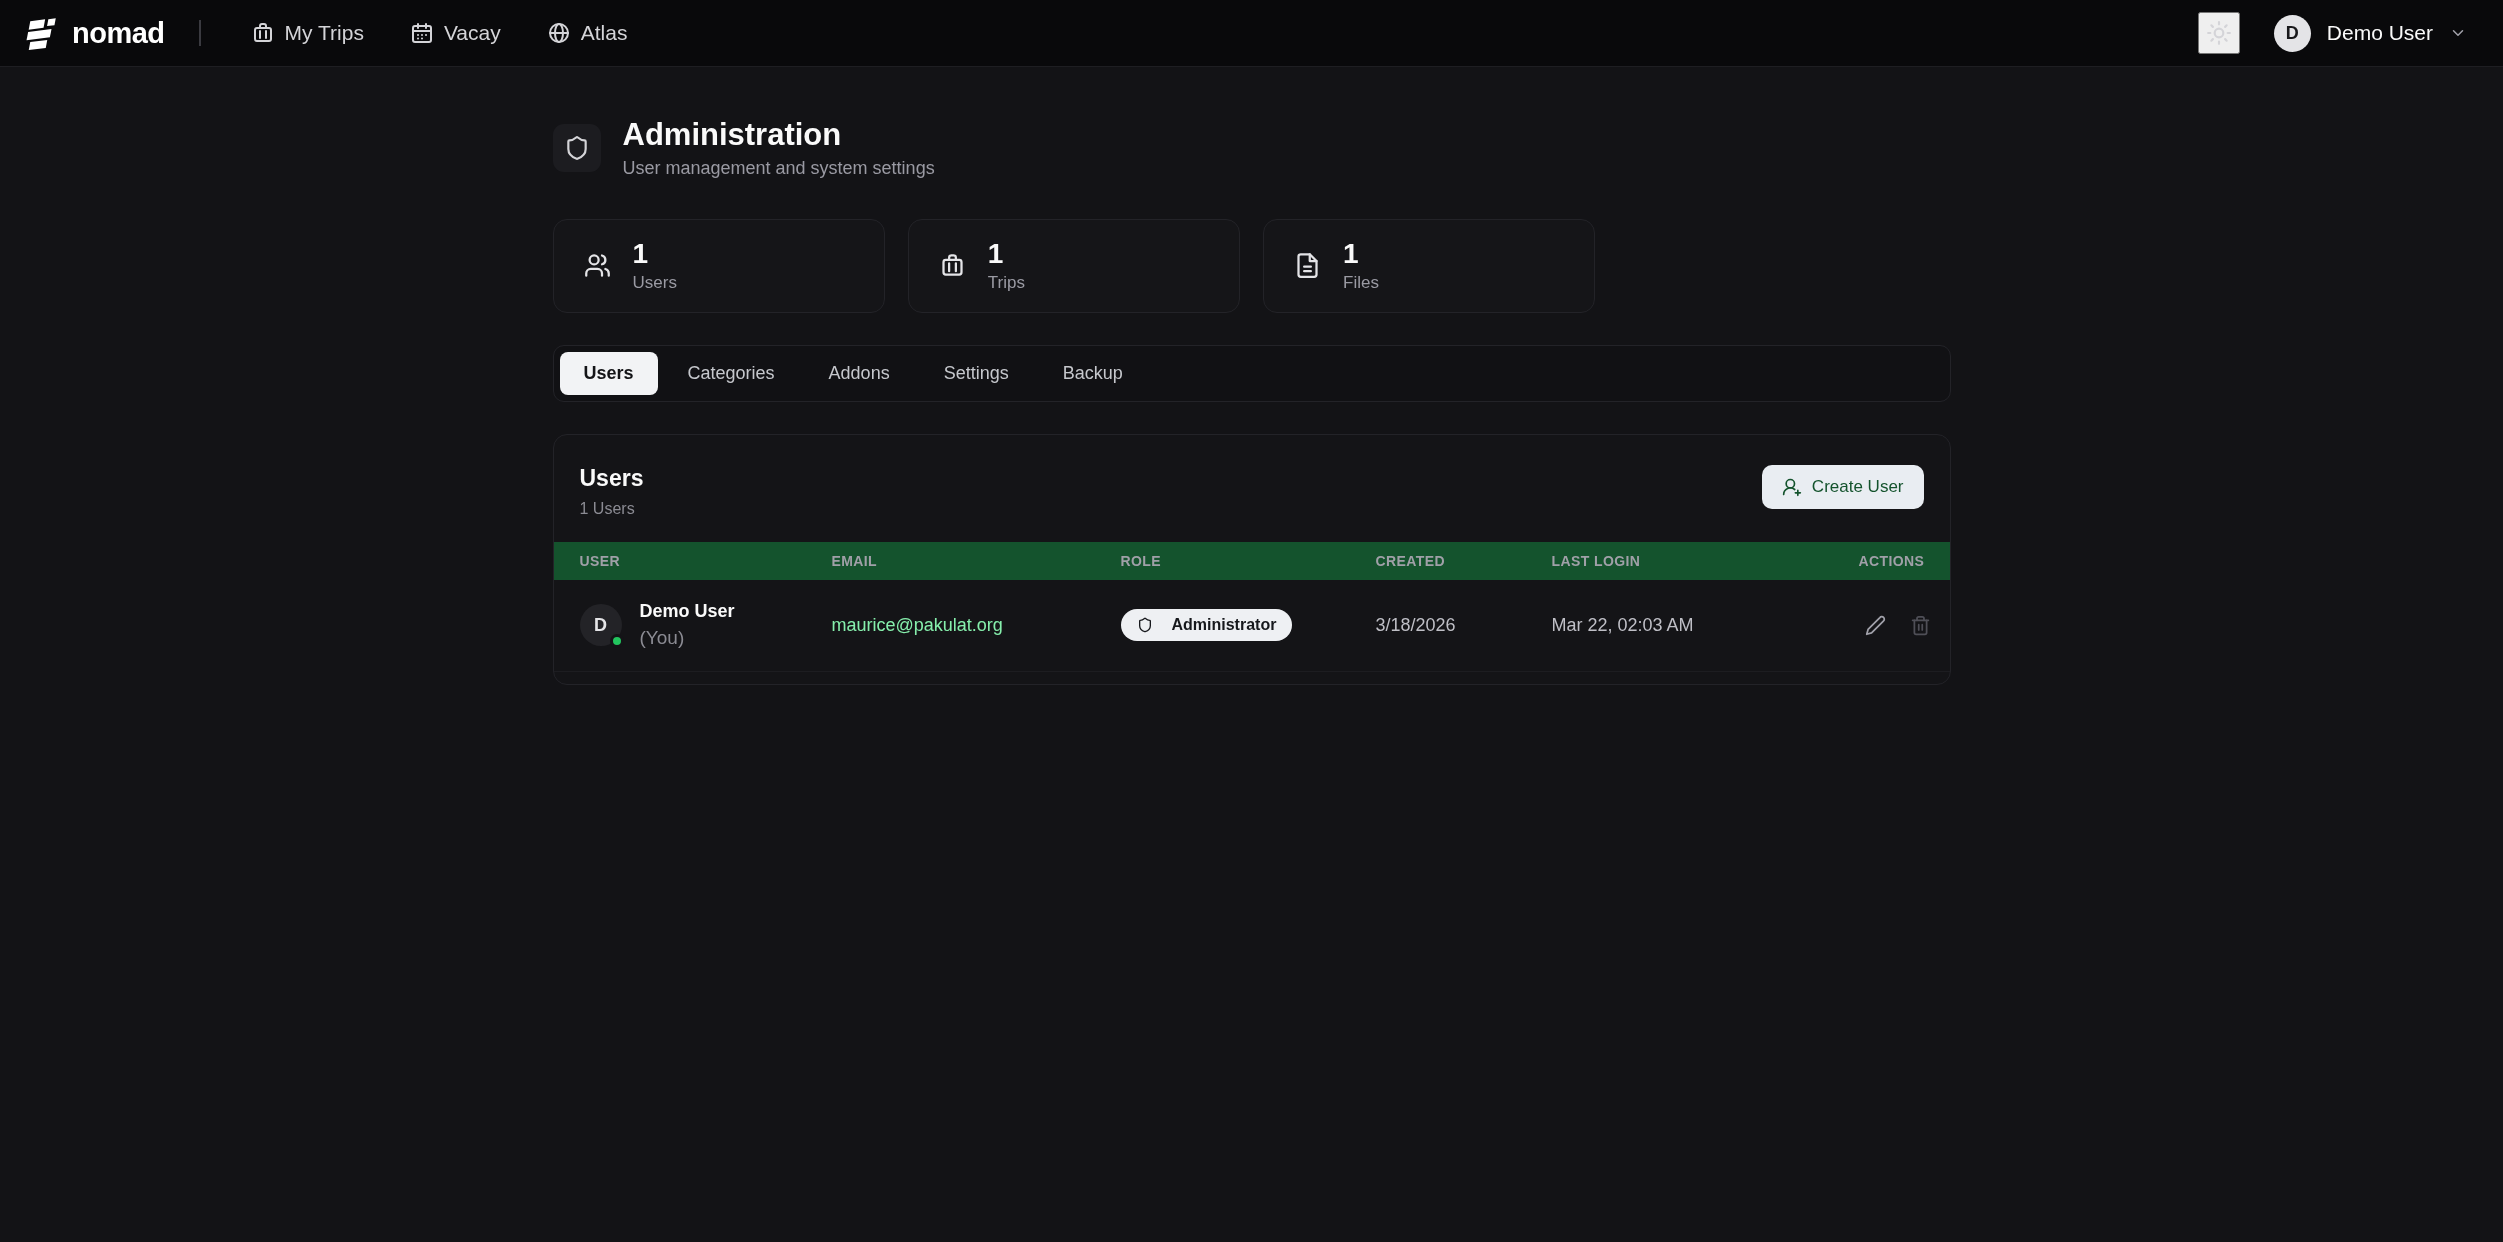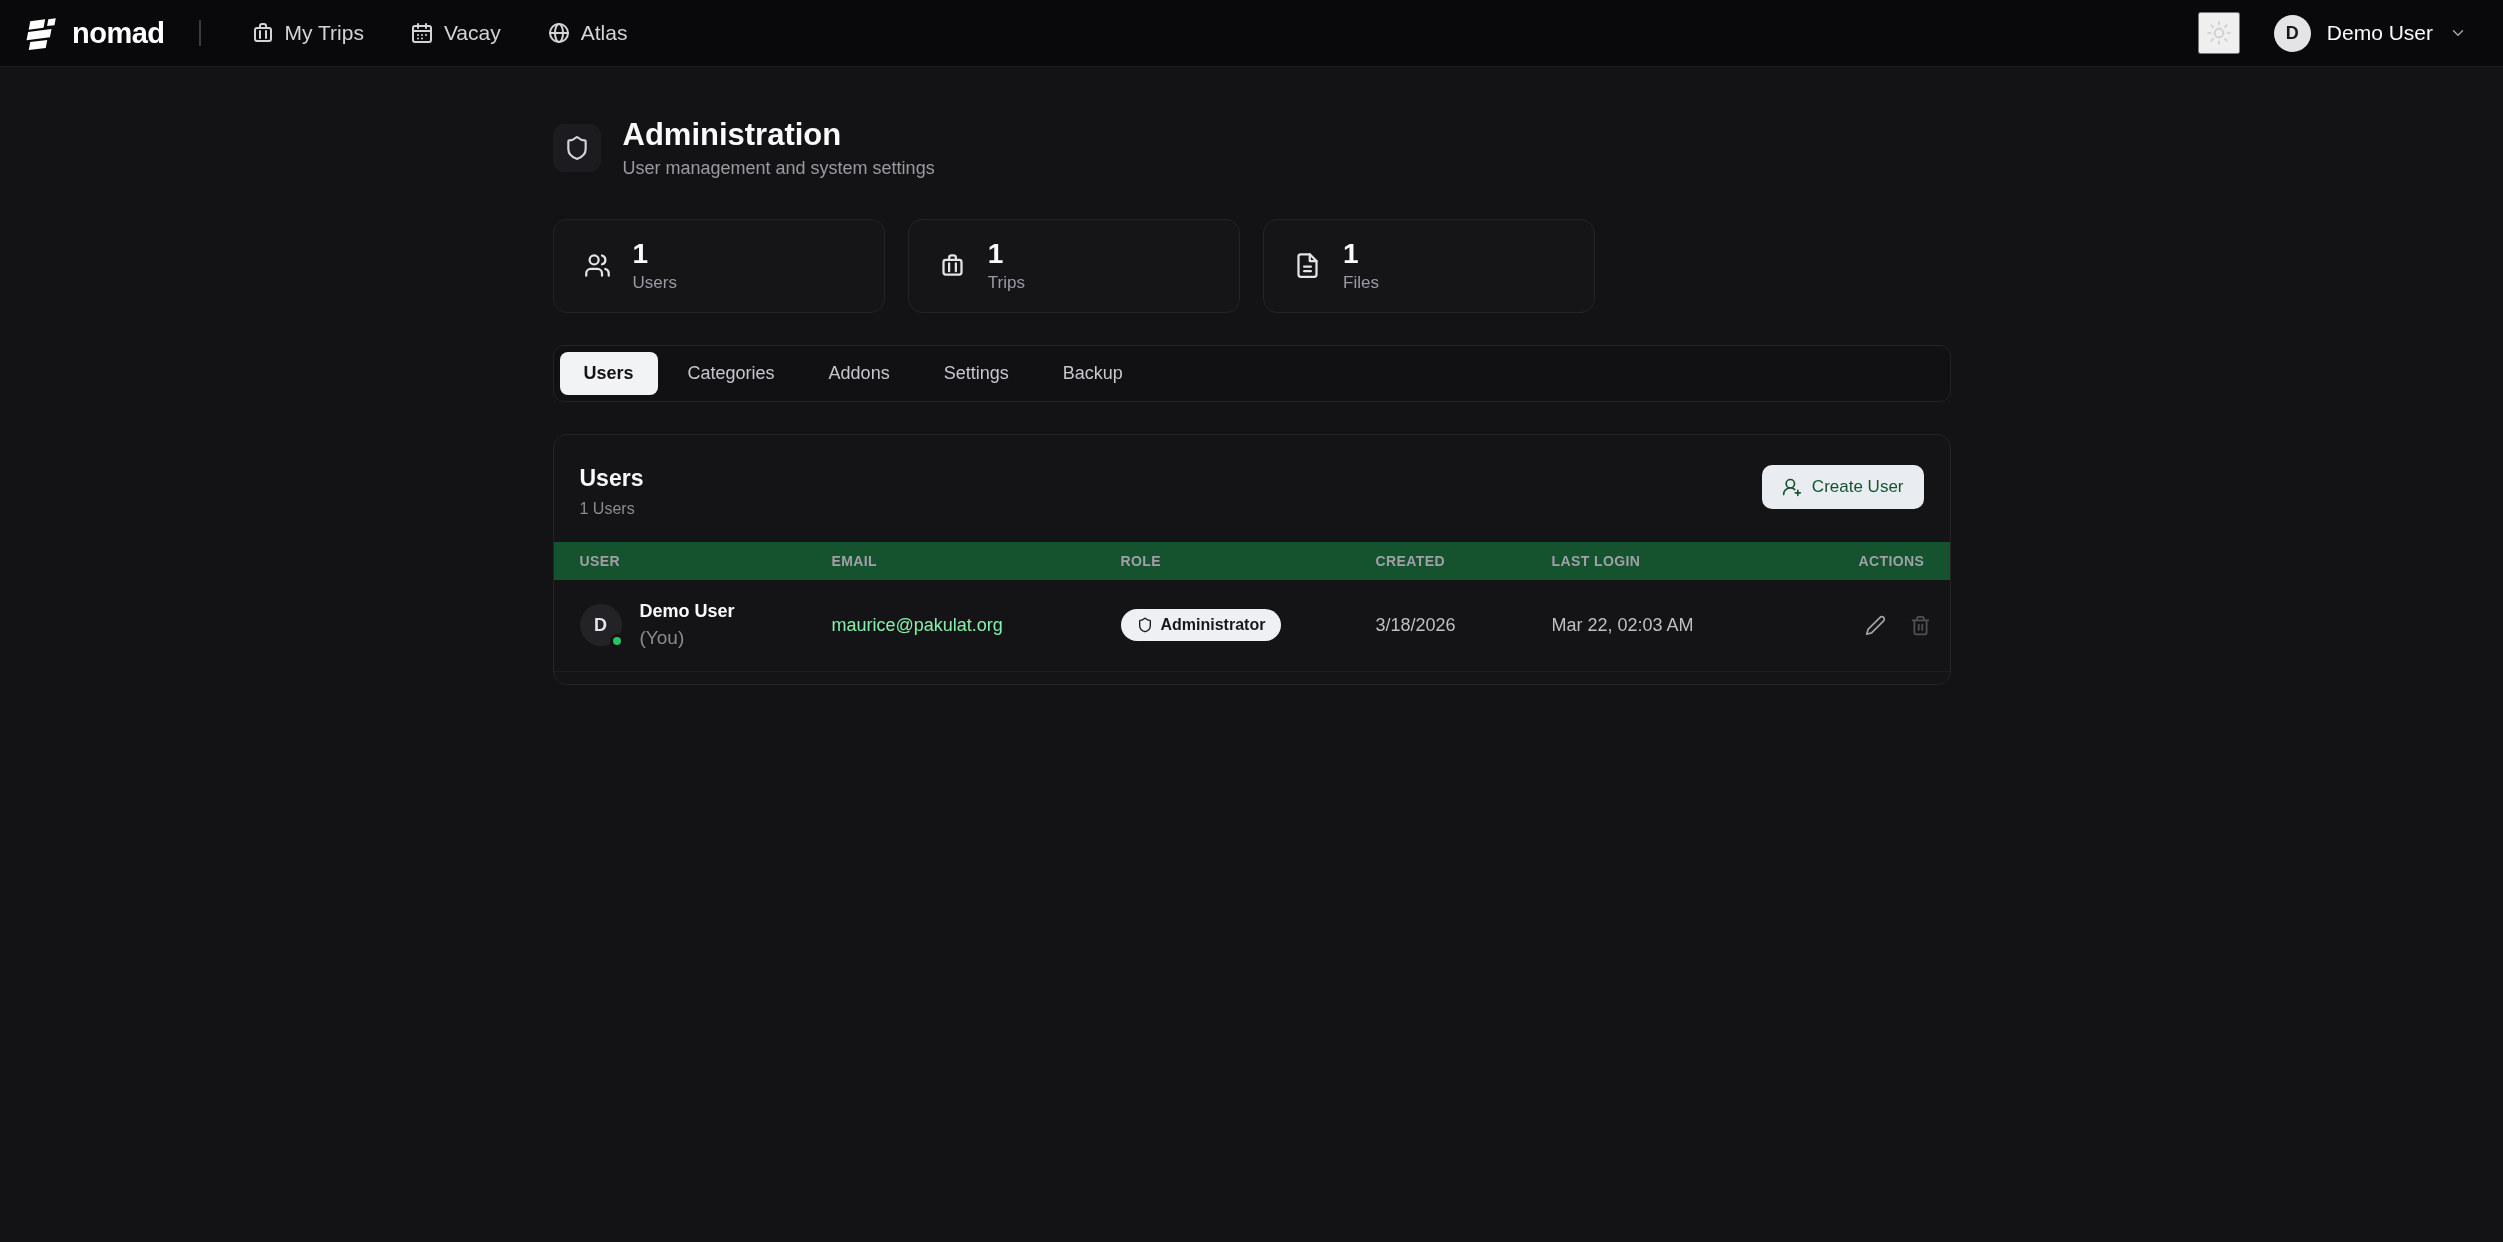--- a/index.html
+++ b/index.html
@@ -107,21 +107,21 @@
     display: flex; align-items: center; justify-content: center; flex: none;
   }
   .status-dot {
     position: absolute; right: -2px; bottom: -2px; width: 14px; height: 14px;
     border-radius: 50%; background: #22c55e; border: 3px solid #141417;
   }
   .row-name { font-size: 18px; font-weight: bold; color: #fafafa; }
   .row-you { font-size: 19px; color: #8b8b93; margin-top: 5px; }
   .td-email { font-size: 18px; color: #86efac; }
   .role-badge {
-    display: inline-flex; align-items: center; gap: 8px; background: #eef0f3; color: #16181c;
+    display: inline-flex; align-items: center; gap: 19px; background: #eef0f3; color: #16181c;
     border-radius: 999px; padding: 7px 16px; font-size: 16px; font-weight: 600;
   }
   .role-badge svg { width: 16px; height: 16px; }
   .td-date { font-size: 18px; color: #bfbfc6; }
   .actions-cell { display: flex; justify-content: flex-end; align-items: center; gap: 12px; }
   .icon-btn { background: none; border: none; cursor: pointer; padding: 6px; color: #a1a1aa; }
   .icon-btn.dim { color: #4f4f57; }
   .icon-btn svg { width: 21px; height: 21px; }
 </style>
 </head>

